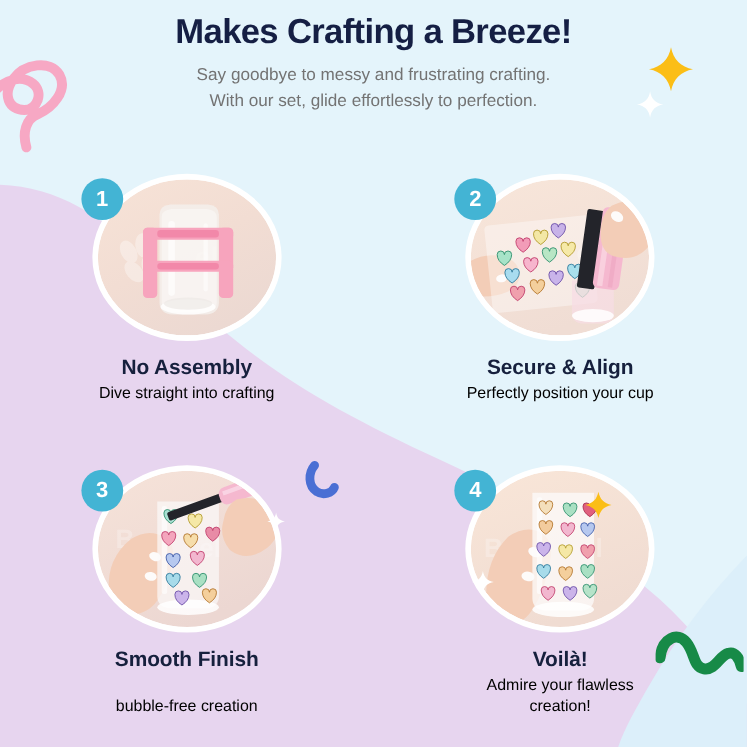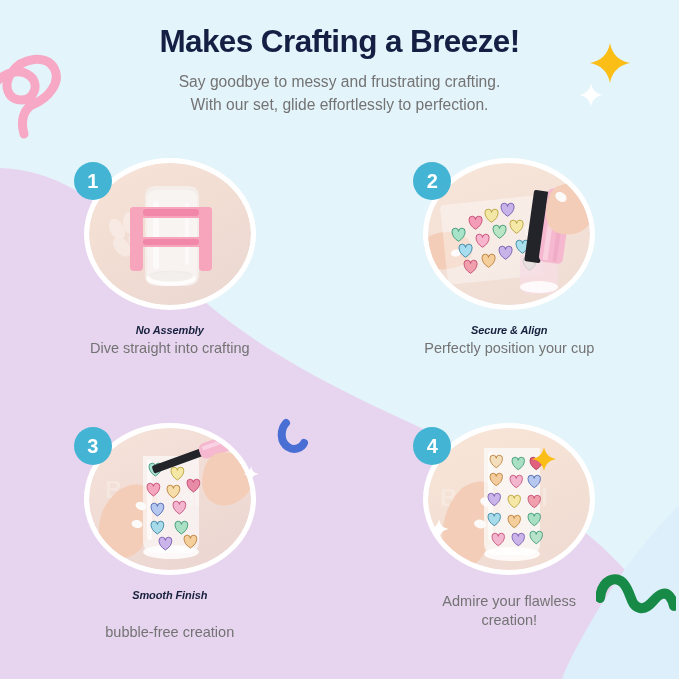--- a/index.html
+++ b/index.html
@@ -18,21 +18,21 @@
   
   .bg-layer{position:absolute;inset:0;width:679px;height:679px;}
   .bg-svg{position:absolute;left:0;top:0;}
 
   
   .header{
     position:absolute;left:0;top:0;width:679px;
     text-align:center;z-index:5;
   }
   .title{
-    margin:0;padding-top:24px;
+    margin:0;padding-top:11px;
     font-size:31.5px;line-height:1.12;
     font-weight:700;letter-spacing:-0.6px;
     color:#151f44;
   }
   .subtitle{
     margin:12px 0 0 0;
     font-size:15.6px;line-height:1.43;
     font-weight:400;color:#737373;
   }
   .subtitle .l2{display:block;}
@@ -76,25 +76,25 @@
     color:#ffffff;
     font-size:20px;font-weight:700;
     display:flex;align-items:center;justify-content:center;
     z-index:3;
     line-height:1;
   }
   .caption{
     margin-top:14px;text-align:center;width:300px;
   }
   .cap-title{
-    font-size:11px;font-weight:700;color:#16203d;
-    margin:0;letter-spacing:-0.1px;font-style:italic;
+    font-size:19px;font-weight:700;color:#16203d;
+    margin:0;letter-spacing:-0.1px;
   }
   .cap-desc{
-    font-size:14.5px;font-weight:400;color:#737373;
+    font-size:14.5px;font-weight:400;color:#000000;
     margin:3px 0 0 0;line-height:1.33;
   }
 
   
   .ph{position:absolute;left:0;top:0;width:100%;height:100%;}
 
   
   .deco{position:absolute;z-index:6;}
   #deco-ribbon{left:-6px;top:38px;}
   #deco-star-gold{left:589px;top:42px;}
@@ -452,20 +452,21 @@
                 <g transform="translate(102,104) scale(0.78)">
                     <path d="M0,3 a4,4 0 0,1 8,0 a4,4 0 0,1 8,0 q0,7 -8,12 q-8,-5 -8,-12 Z" fill="#b6e3c9" stroke="#2f8f6d" stroke-width="1"></path>
                   </g>
               </g>
             </svg>
           </div>
         </div>
         <div class="badge">4</div>
       </div>
       <div class="caption">
+        <p class="cap-title">Voilà!</p>
         <p class="cap-desc">
           <span>Admire your flawless</span><br>
           <span>creation!</span>
         </p>
       </div>
     </div>
 
   </div>
 
   <svg class="deco" id="deco-ribbon" width="84" height="104" viewBox="0 0 84 104">

